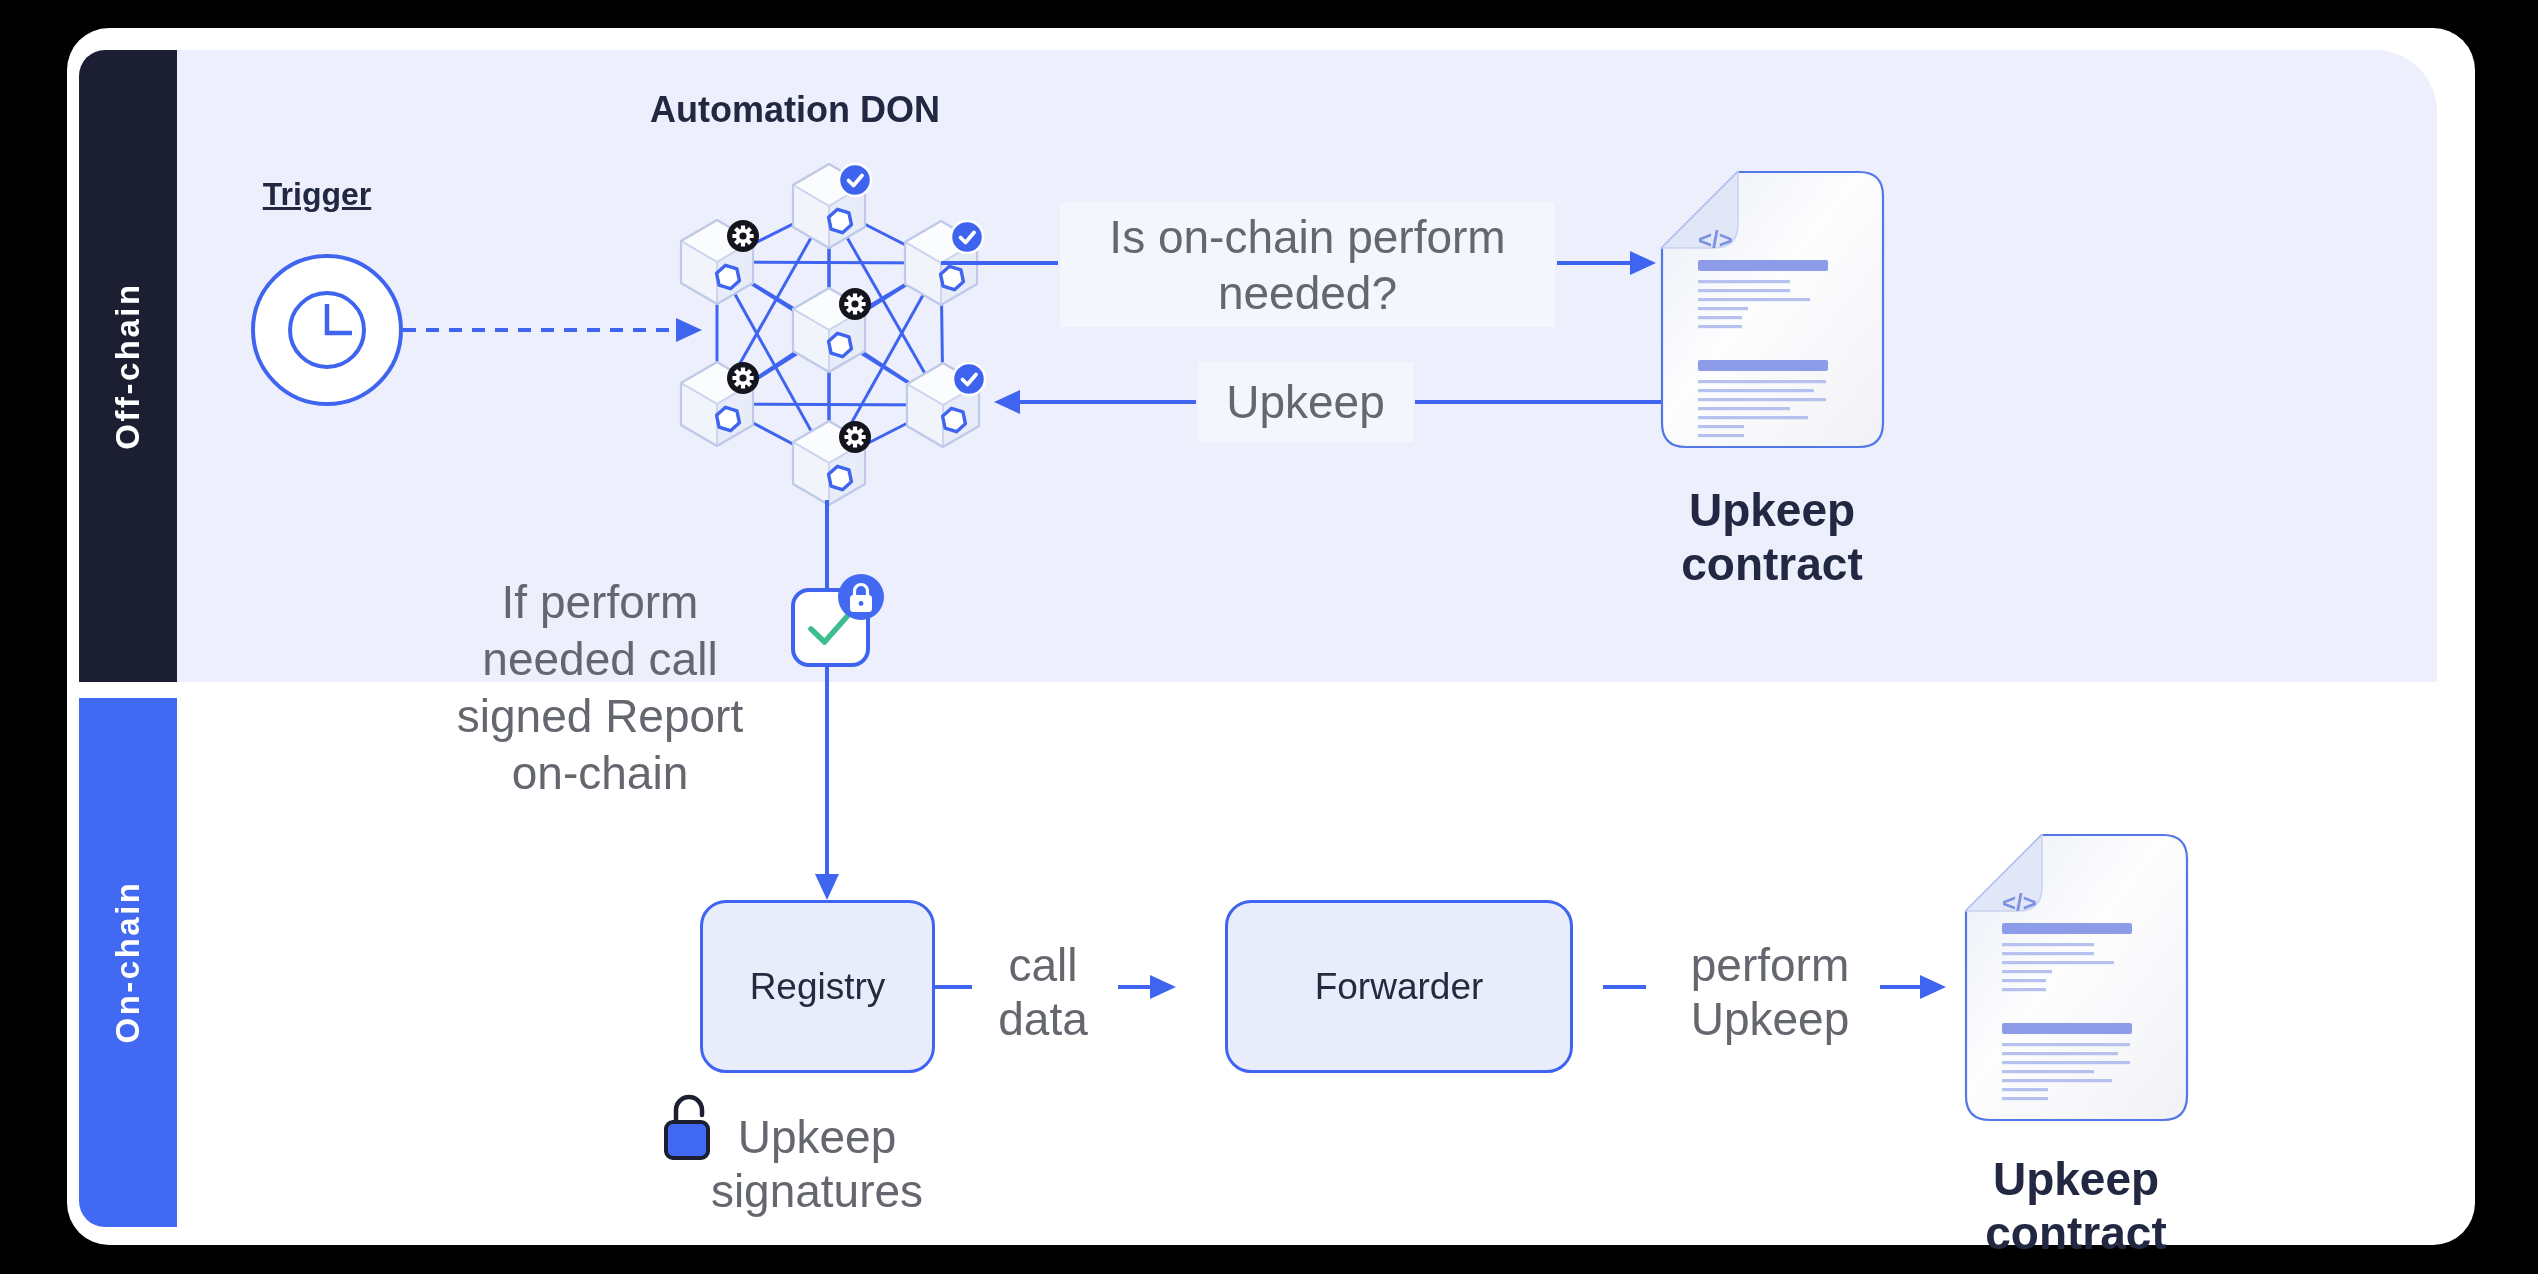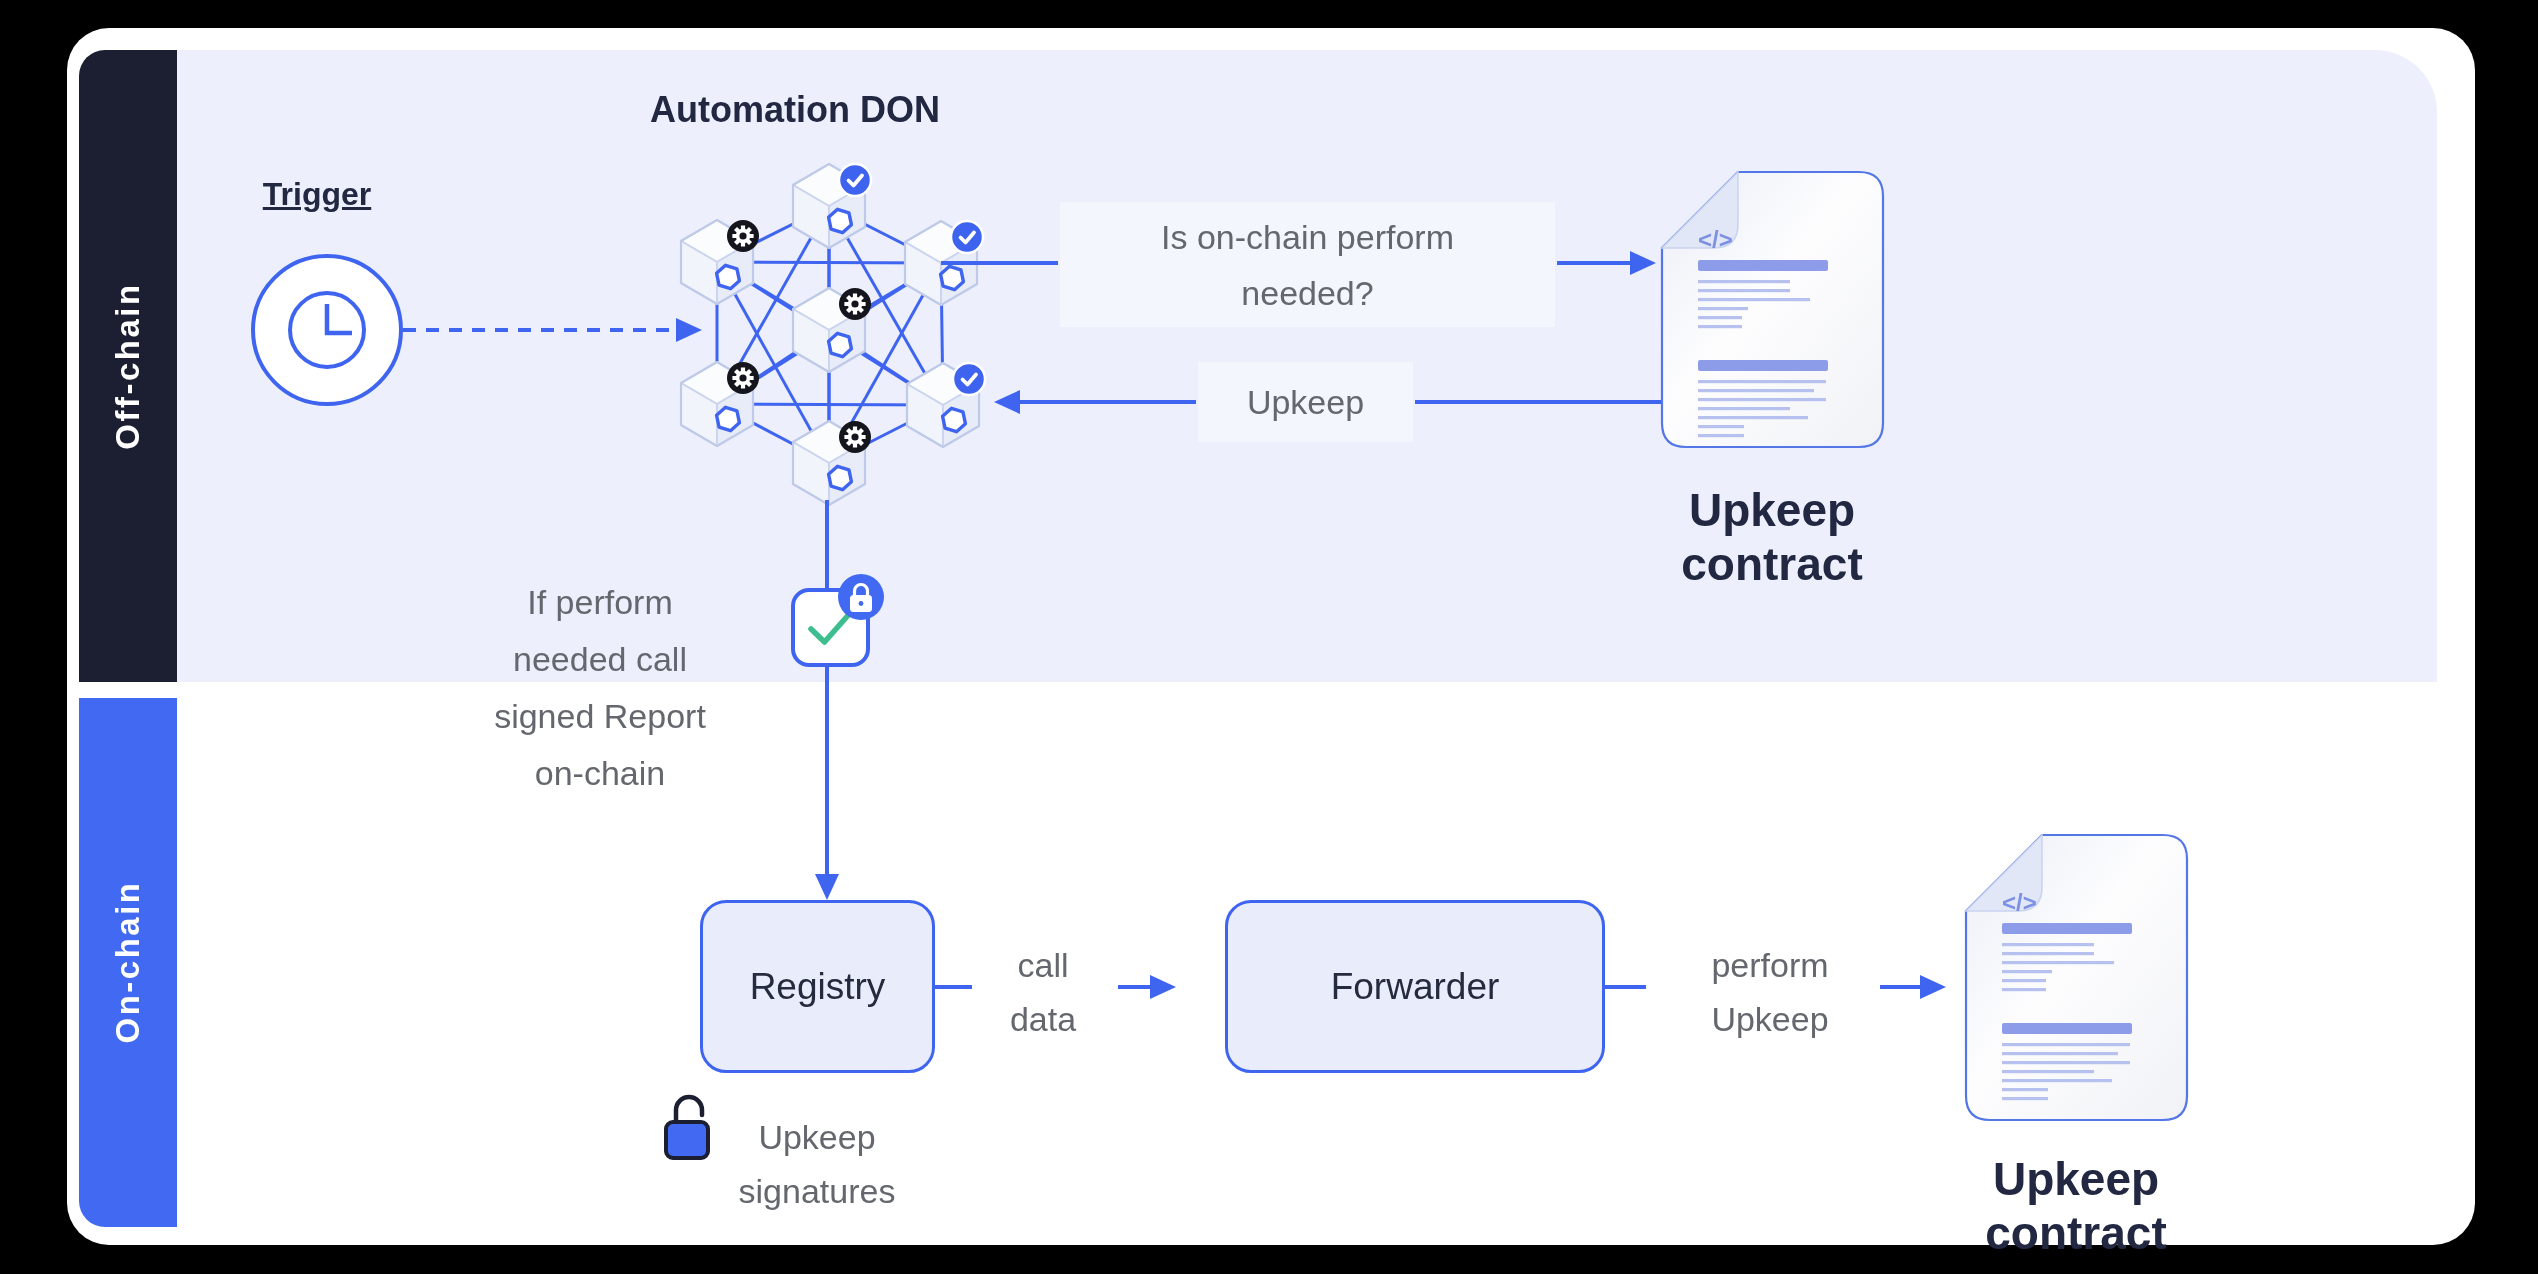--- a/index.html
+++ b/index.html
@@ -14,36 +14,36 @@
   #card{left:67px;top:28px;width:2408px;height:1217px;background:#fff;border-radius:42px;}
   #lavender-band{left:177px;top:50px;width:2260px;height:632px;background:var(--lavender);border-radius:0 62px 0 0;}
   #offchain-bar{left:79px;top:50px;width:98px;height:632px;background:var(--dark-navy);border-radius:26px 0 0 0;}
   #onchain-bar{left:79px;top:698px;width:98px;height:529px;background:var(--bar-blue);border-radius:0 0 0 26px;}
   .vlabel{position:absolute;color:#fff;font-weight:700;font-size:33px;letter-spacing:2.5px;white-space:nowrap;transform:translate(-50%,-50%) rotate(-90deg);}
   #offchain-label{left:128px;top:366px;}
   #onchain-label{left:128px;top:962px;}
   .hint-panel{background:var(--panel);}
   #question-panel{left:1060px;top:202px;width:495px;height:125px;}
   #results-panel{left:1198px;top:362px;width:215px;height:80px;}
-  .gray-note{color:var(--gray-text);font-size:34px;line-height:56px;white-space:pre-line;text-align:center;}
+  .gray-note{color:var(--gray-text);font-size:46px;line-height:56px;white-space:pre-line;text-align:center;}
   .flexc{display:flex;align-items:center;justify-content:center;}
   #trigger-label{left:217px;top:176px;width:200px;text-align:center;font-weight:700;font-size:32px;color:var(--title-text);text-decoration:underline;}
   #don-title{left:650px;top:89px;width:400px;font-weight:700;font-size:36px;color:var(--title-text);}
   #question-text{left:1060px;top:202px;width:495px;height:125px;}
   #results-text{left:1198px;top:362px;width:215px;height:80px;}
   #report-note{left:430px;top:574px;width:340px;line-height:57px;}
   #calldata-text{left:953px;top:938px;width:180px;line-height:54px;}
   #perform-text{left:1660px;top:938px;width:220px;line-height:54px;}
   #verify-text{left:707px;top:1110px;width:220px;line-height:54px;}
   .contract-label{width:300px;text-align:center;font-weight:700;font-size:46px;color:var(--title-text);}
   #upkeep-label-1{left:1622px;top:483px;}
   #upkeep-label-2{left:1926px;top:1152px;}
   .node-box{background:var(--box-fill);border:3px solid var(--accent-blue);border-radius:26px;display:flex;align-items:center;justify-content:center;font-size:37px;color:#262A3E;}
   #registry-box{left:700px;top:900px;width:235px;height:173px;}
-  #forwarder-box{left:1225px;top:900px;width:380px;height:173px;}
+  #forwarder-box{left:1225px;top:900px;width:348px;height:173px;}
   #diagram-svg{left:0;top:0;}
 </style>
 </head>
 <body>
 
 <div class="abs" id="card"></div>
 <div class="abs" id="lavender-band"></div>
 <div class="abs" id="offchain-bar"></div>
 <div class="abs" id="onchain-bar"></div>
 <div class="vlabel" id="offchain-label">Off-chain</div>

